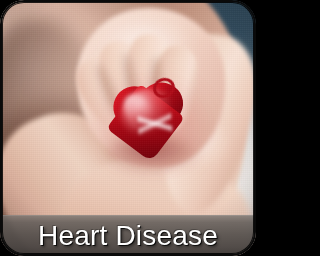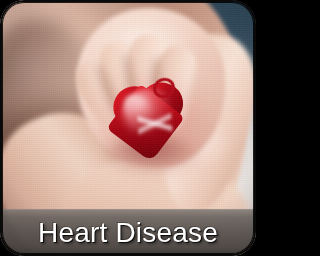--- a/index.html
+++ b/index.html
@@ -351,21 +351,21 @@
     pointer-events: none;
     opacity: 0.8;
   }
 
   
   #caption-band {
     position: absolute;
     left: 0;
     right: 0;
     bottom: 0;
-    height: 47px;
+    height: 41px;
     z-index: 40;
     background: linear-gradient(180deg,
         rgba(120,116,112,0.78) 0%,
         rgba(96,92,89,0.86) 18%,
         rgba(84,80,77,0.90) 46%,
         rgba(72,68,66,0.92) 78%,
         rgba(58,55,53,0.94) 100%);
     box-shadow: inset 0 1px 0 rgba(255,255,255,0.10);
     display: flex;
     align-items: center;

